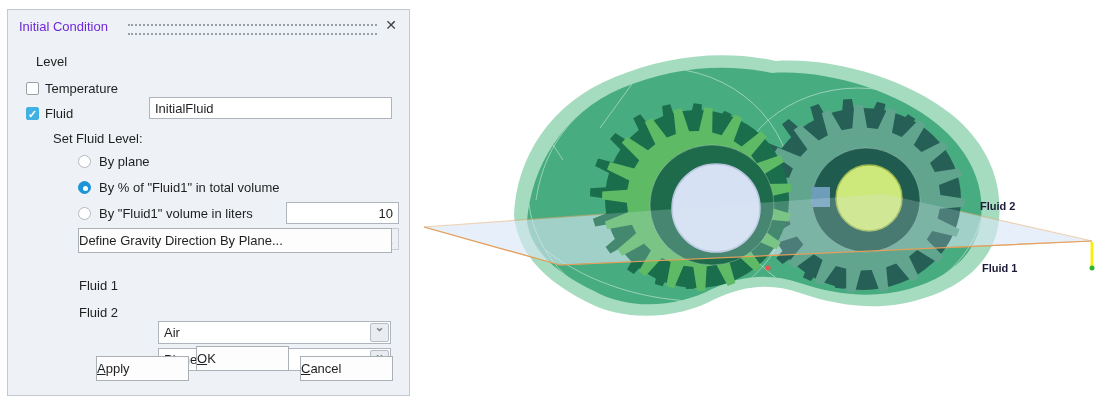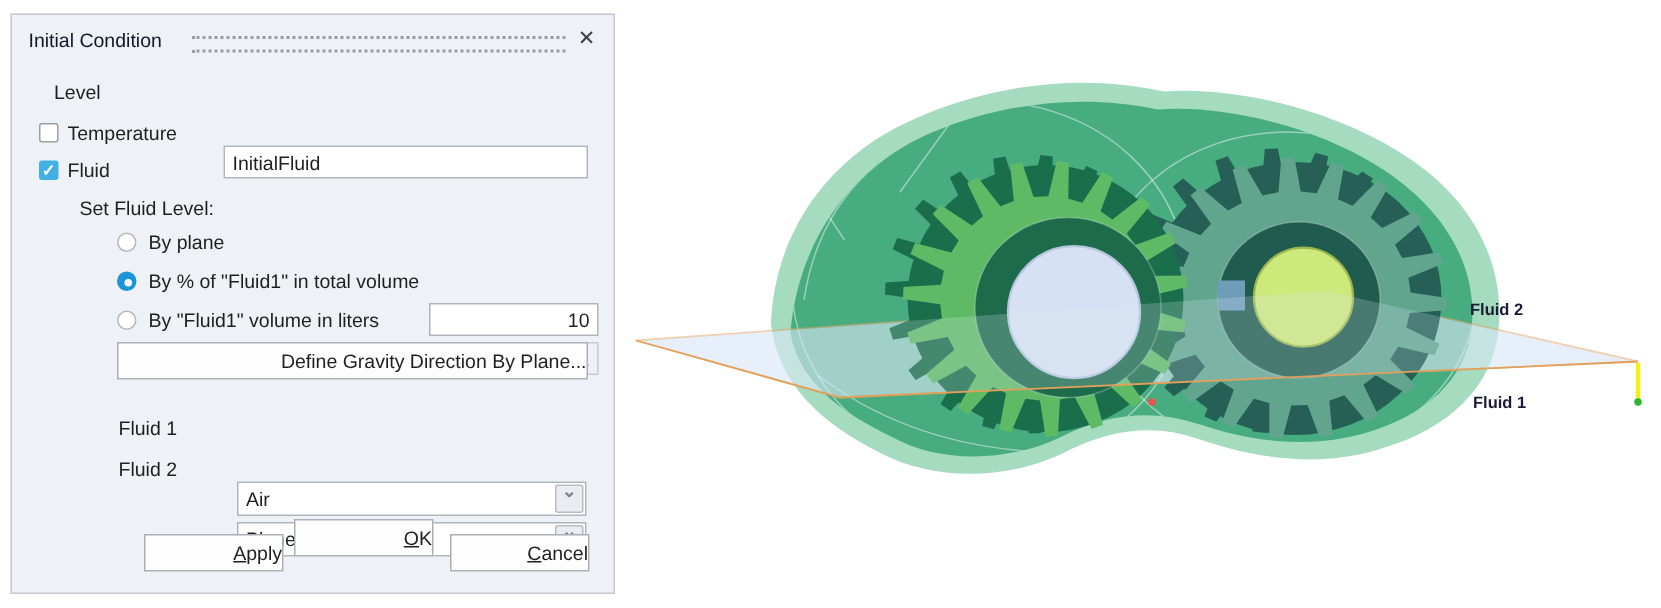--- a/index.html
+++ b/index.html
@@ -3,21 +3,21 @@
 <meta charset="utf-8">
 <style>
   html,body{margin:0;padding:0;background:#ffffff;}
   body{font-family:"Liberation Sans",sans-serif;-webkit-font-smoothing:antialiased;}
   #screen{position:relative;width:1107px;height:405px;background:#ffffff;overflow:hidden;}
 
   
   .dialog{position:absolute;left:7px;top:9px;width:403px;height:387px;
           background:#eef1f5;border:1px solid #c3c9ce;box-sizing:border-box;z-index:2;
           color:#1f1f1f;font-size:13px;}
-  .dlg-title{position:absolute;left:11px;top:9px;font-size:13px;color:#0f172a;}
+  .dlg-title{position:absolute;left:11px;top:9px;font-size:13px;color:#6d28d9;}
   .dlg-grip{position:absolute;left:120px;right:32px;top:14px;height:7px;
             border-top:2px dotted #98a0a7;border-bottom:2px dotted #98a0a7;}
   .dlg-close{position:absolute;right:9px;top:6px;width:18px;height:18px;line-height:18px;
              text-align:center;font-size:14px;color:#3c4247;cursor:default;}
   .lbl{position:absolute;white-space:nowrap;}
   .txt{position:absolute;box-sizing:border-box;height:22px;background:#ffffff;
        border:1px solid #aeb5bc;font-family:"Liberation Sans",sans-serif;font-size:13px;
        color:#1f1f1f;padding:0 5px;outline:none;}
   .txt.num{text-align:right;margin-top:26px;}
   .txt:disabled{background:#edf0f4;color:#9aa2a9;border-color:#c6ccd1;}
@@ -25,21 +25,21 @@
       border:1px solid #99a0a7;border-radius:2px;}
   .cb.checked{background:#41b1e4;border-color:#41b1e4;color:#ffffff;font-size:11px;
       line-height:13px;text-align:center;font-weight:bold;}
   .radio{position:absolute;width:13px;height:13px;box-sizing:border-box;border-radius:50%;
       background:#ffffff;border:1px solid #b3bac0;}
   .radio.sel{background:#1b95d8;border-color:#1b95d8;}
   .radio.sel::after{content:"";position:absolute;left:4px;top:4px;width:5px;height:5px;
       border-radius:50%;background:#ffffff;}
   .btn{position:absolute;box-sizing:border-box;background:#fdfdfd;border:1px solid #a9b0b6;
        font-family:"Liberation Sans",sans-serif;font-size:13px;color:#1f1f1f;
-       text-align:right;padding:0;}
+       text-align:left;padding:0;}
   .combo{position:absolute;box-sizing:border-box;height:23px;background:#ffffff;
          border:1px solid #aeb5bc;margin-top:48px;}
   .combo .val{position:absolute;left:5px;top:3px;font-size:13px;color:#1f1f1f;}
   .combo .drop{position:absolute;right:1px;top:1px;width:19px;height:19px;box-sizing:border-box;
          background:#e9edf1;border:1px solid #b7bdc3;border-radius:2px;text-align:center;}
   .combo .drop span{display:block;margin-top:-4px;font-size:12px;font-weight:bold;color:#7c848b;}
   u{text-decoration:underline;}
 
   
   #viewport{position:absolute;left:0;top:0;z-index:1;}

